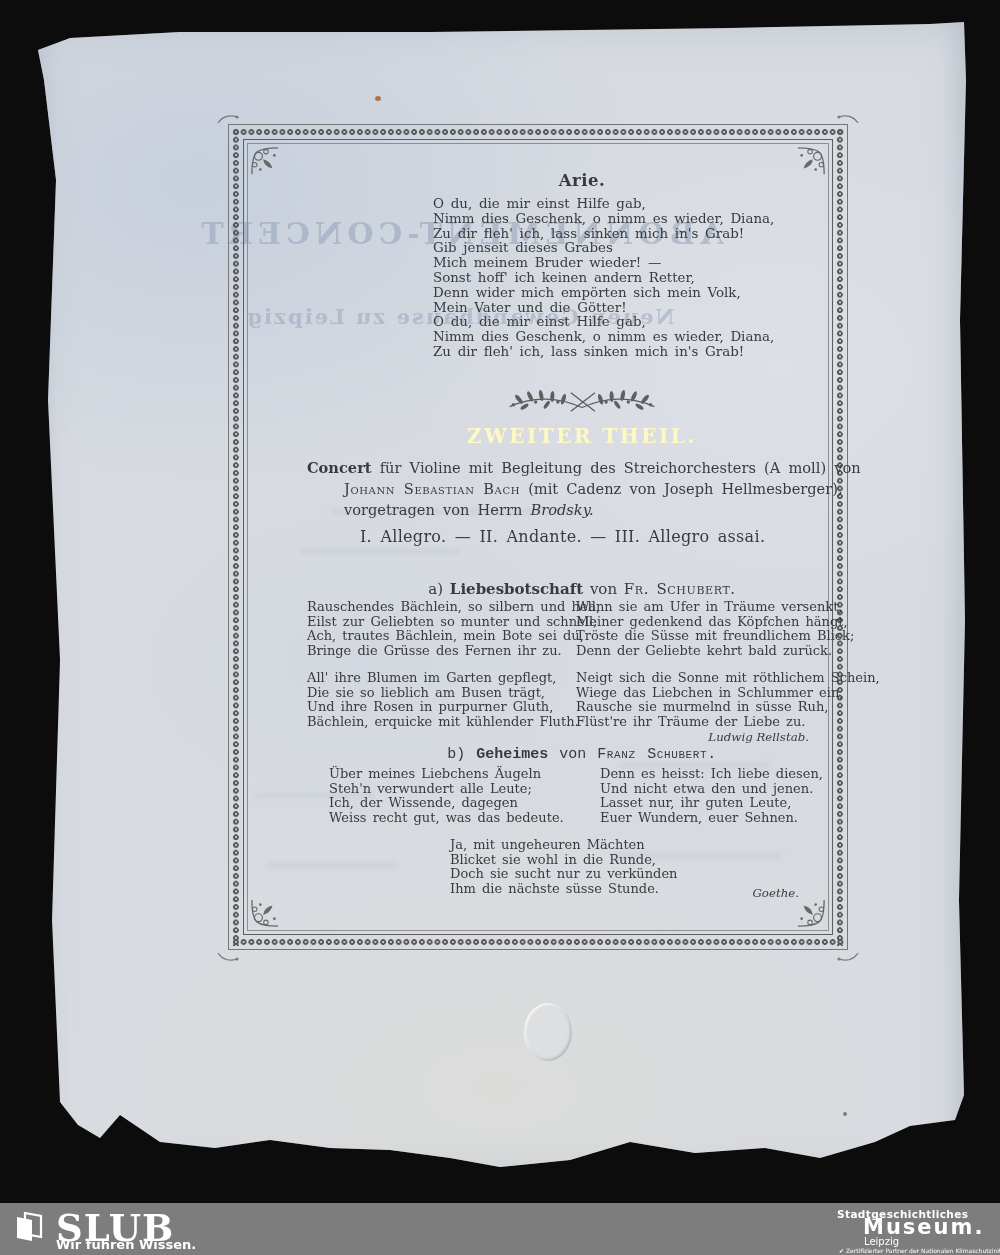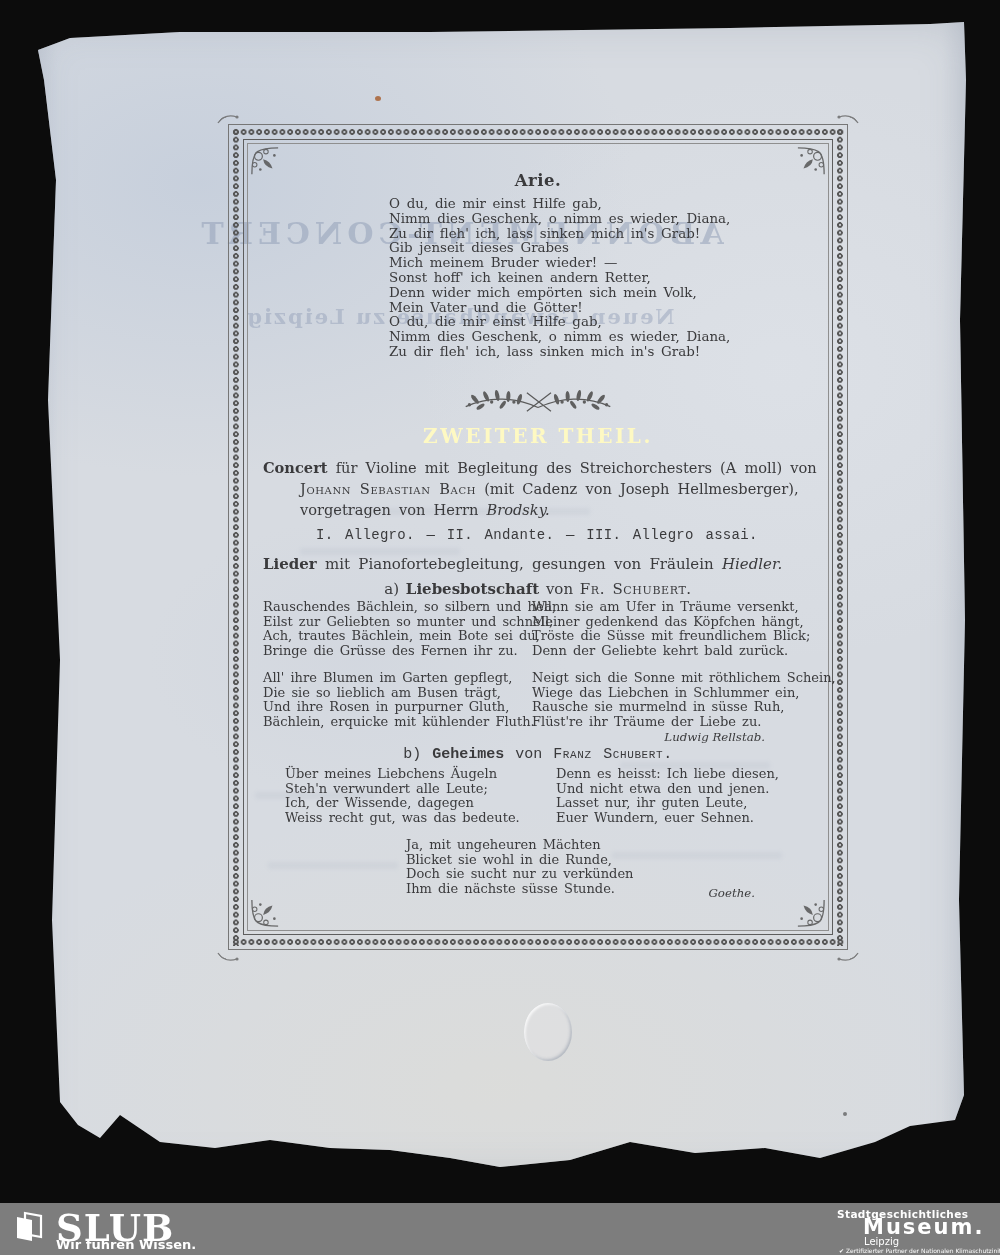--- a/index.html
+++ b/index.html
@@ -46,27 +46,27 @@
   .flourish.tl{left:22px;top:22px;}
   .flourish.tr{right:22px;top:22px;transform:scaleX(-1);}
   .flourish.bl{left:22px;bottom:22px;transform:scaleY(-1);}
   .flourish.br{right:22px;bottom:22px;transform:rotate(180deg);}
   .curl{position:absolute;width:24px;height:16px;opacity:.8;}
   .curl.tl{left:-12px;top:-14px;}
   .curl.tr{right:-12px;top:-14px;transform:scaleX(-1);}
   .curl.bl{left:-12px;bottom:-16px;transform:scaleY(-1);}
   .curl.br{right:-12px;bottom:-16px;transform:rotate(180deg);}
   
-  .abs{position:absolute;}
+  .abs{position:absolute;margin-left:44px;}
   .ctr{left:228px;width:620px;text-align:center;}
   .title{font-size:16.5px;font-weight:bold;letter-spacing:.5px;}
   .poem{font-size:13.4px;line-height:14.8px;word-spacing:2.5px;white-space:nowrap;}
   .heading-part{font-size:20px;font-weight:bold;letter-spacing:2.5px;color:#fef9c3;}
   .concert-line{font-size:14.6px;word-spacing:3.5px;white-space:nowrap;}
-  .movements{font-size:14px;word-spacing:3px;letter-spacing:.3px;white-space:nowrap;font-family:Liberation Mono, monospace;}
+  .movements{font-size:16px;word-spacing:3px;letter-spacing:.3px;white-space:nowrap;}
   .lieder-line{font-size:15px;word-spacing:3.5px;white-space:nowrap;}
   .song-head{font-size:15px;word-spacing:2px;}
   .col-poem{font-size:13px;line-height:14.7px;word-spacing:2px;white-space:nowrap;}
   .stanza-gap{height:12px;}
   .attrib{font-style:italic;font-size:11.8px;text-align:right;}
   .b{font-weight:bold;}
   .i{font-style:italic;}
   .sc{font-variant:small-caps;letter-spacing:.6px;}
   .stamp{position:absolute;left:524px;top:1003px;width:48px;height:58px;border-radius:50%;
     background:rgba(236,239,242,.22);
@@ -192,21 +192,20 @@
       </svg>
     </div>
 
     <div class="abs ctr heading-part" style="top:424px;">ZWEITER THEIL.</div>
 
     <div class="abs concert-line" style="left:263px;top:459px;"><span class="b">Concert</span><span> für Violine mit Begleitung des Streichorchesters (A moll) von</span></div>
     <div class="abs concert-line" style="left:300px;top:480px;"><span class="sc">Johann Sebastian Bach</span><span> (mit Cadenz von Joseph Hellmesberger),</span></div>
     <div class="abs concert-line" style="left:300px;top:501px;"><span>vorgetragen von Herrn </span><span class="i">Brodsky.</span></div>
     <div class="abs movements" style="left:316px;top:527px;">I. Allegro. — II. Andante. — III. Allegro assai.</div>
 
-    <div class="abs lieder-line" style="left:263px;top:555px;"><span class="b">Lieder</span><span> mit Pianofortebegleitung, gesungen von Fräulein </span><span class="i">Hiedler.</span></div>
 
     <div class="abs ctr song-head" style="top:580px;"><span>a) </span><span class="b">Liebesbotschaft</span><span> von </span><span class="sc">Fr. Schubert.</span></div>
 
     <div class="abs col-poem" style="left:263px;top:600px;">
       <div>
           <div>Rauschendes Bächlein, so silbern und hell,</div>
           <div>Eilst zur Geliebten so munter und schnell;</div>
           <div>Ach, trautes Bächlein, mein Bote sei du,</div>
           <div>Bringe die Grüsse des Fernen ihr zu.</div>
         </div>

